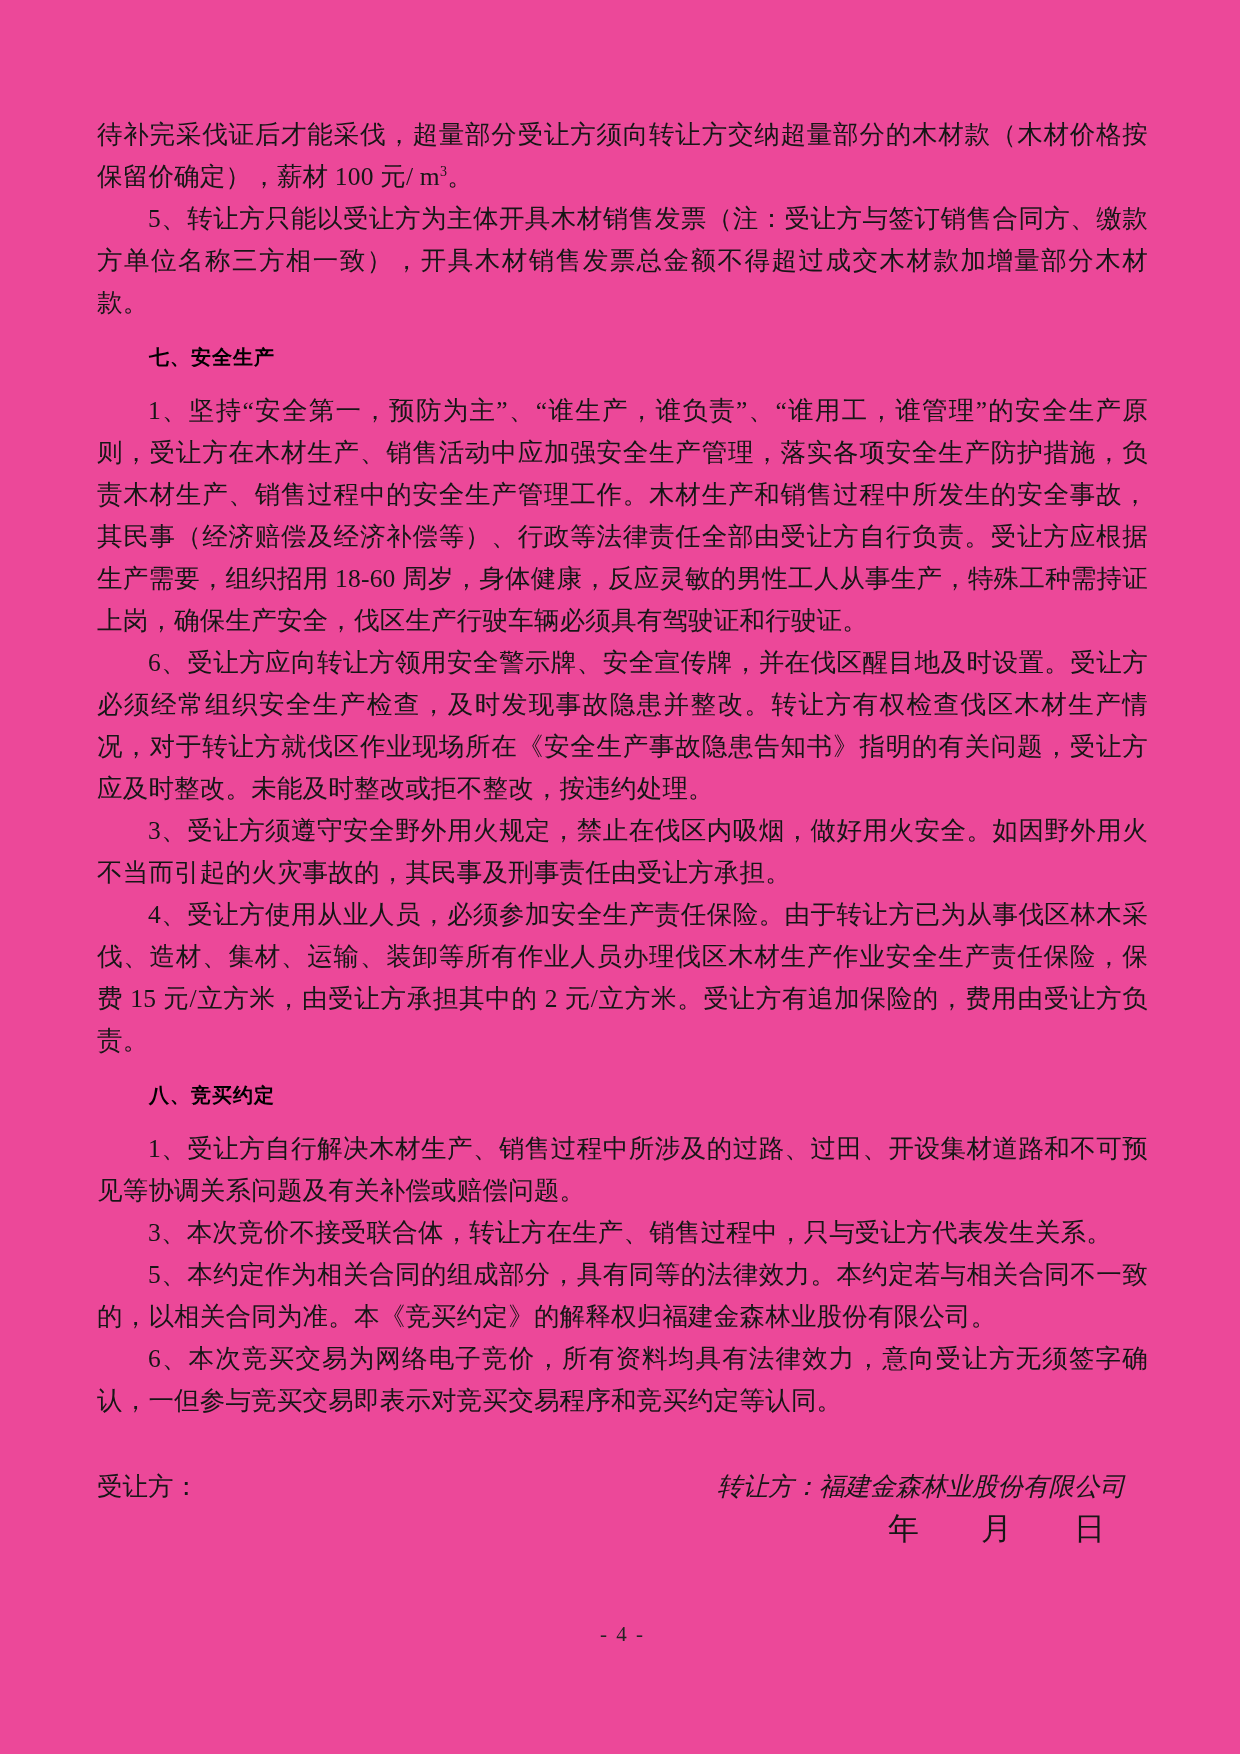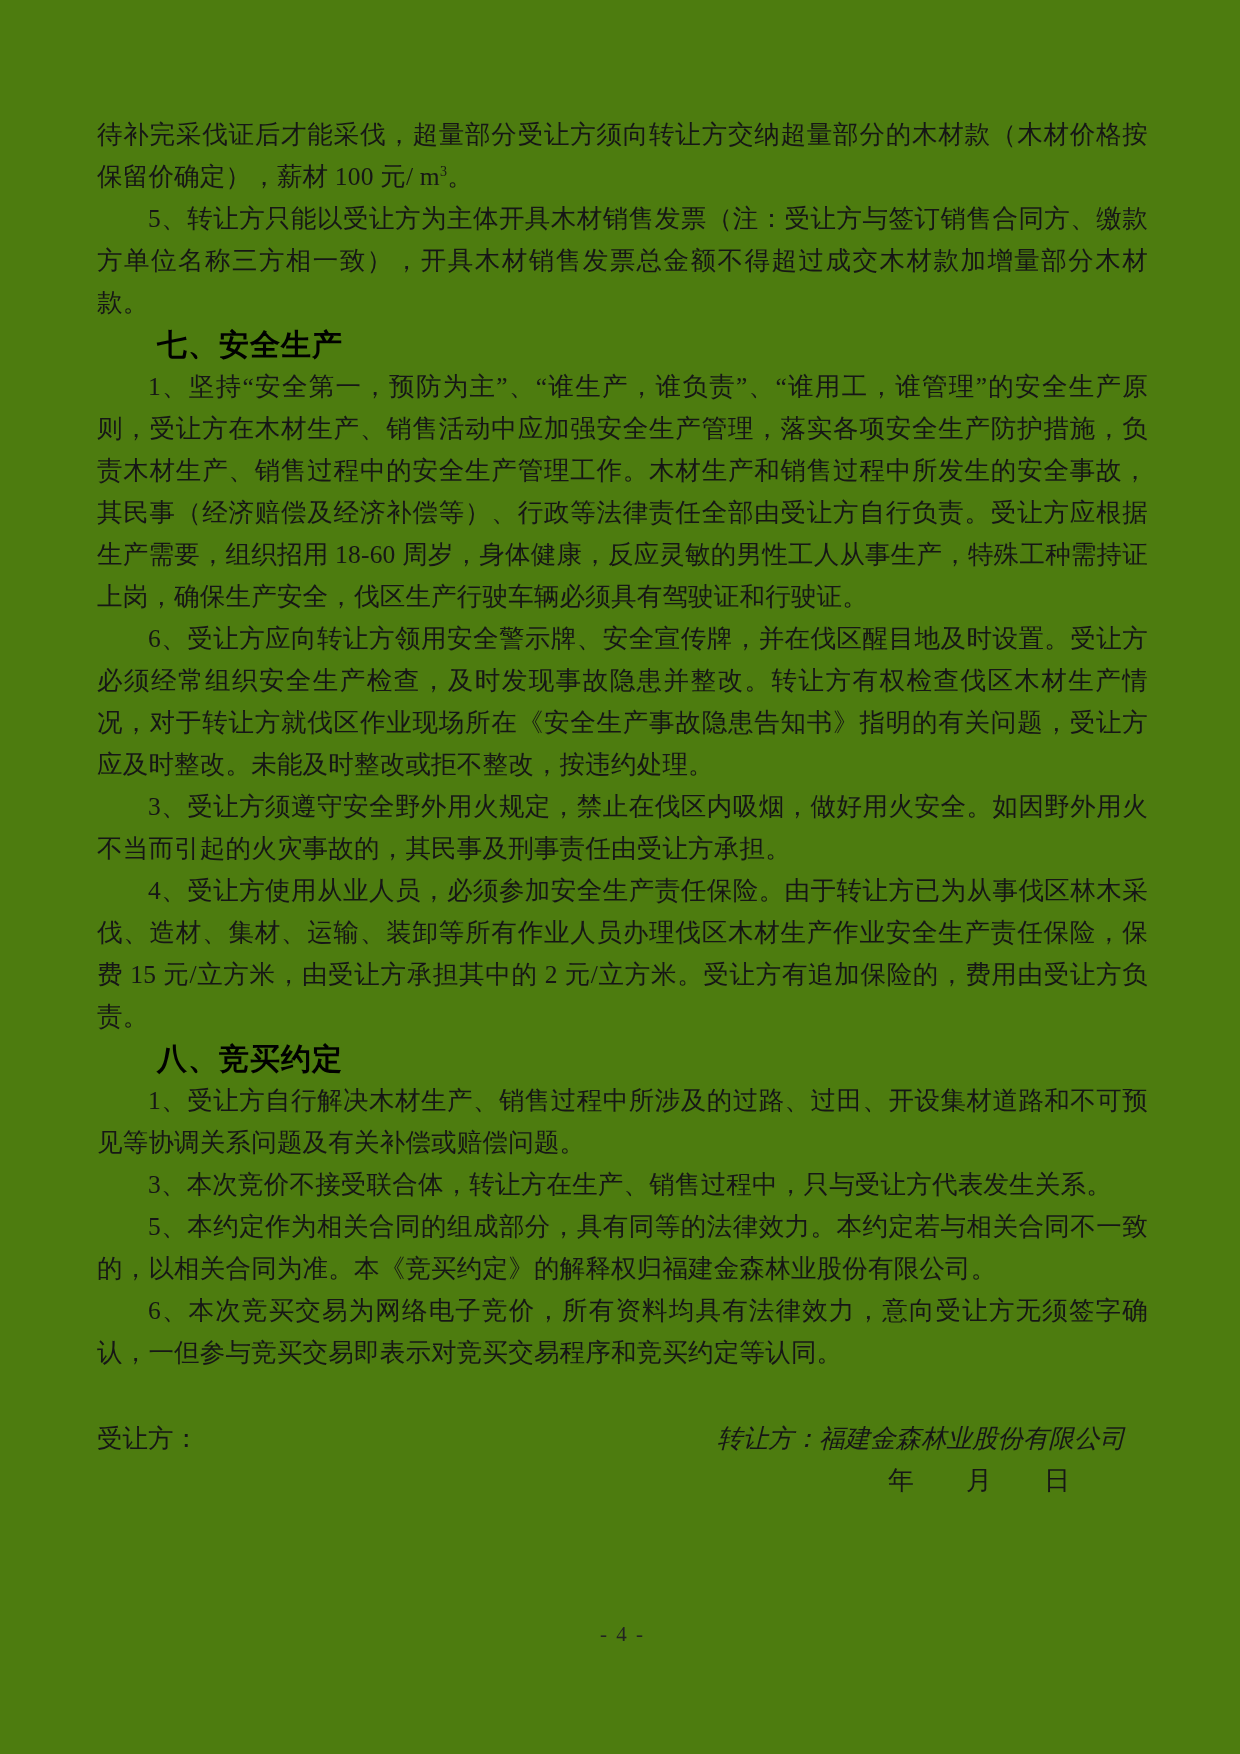--- a/index.html
+++ b/index.html
@@ -4,21 +4,21 @@
 <style>
   html, body {
     margin: 0;
     padding: 0;
     background: #ffffff;
   }
   .page {
     position: relative;
     width: 1240px;
     height: 1754px;
-    background: #4d7c0f;
+    background: #ec4899;
     font-family: "Liberation Serif", "DejaVu Serif", serif;
     color: #161616;
     overflow: hidden;
   }
   .content {
     position: absolute;
     left: 97px;
     top: 114px;
     width: 1051px;
   }
@@ -26,22 +26,22 @@
     margin: 0;
     font-size: 25.5px;
     line-height: 42px;
     text-align: justify;
     letter-spacing: 0.2px;
   }
   .indent {
     text-indent: 2em;
   }
   .heading {
-    margin: 0;
-    font-size: 30px;
+    margin: 12px;
+    font-size: 20px;
     line-height: 42px;
     font-weight: 700;
     font-family: "Liberation Sans", "DejaVu Sans", sans-serif;
     text-indent: 2em;
     text-align: left;
     color: #000000;
     letter-spacing: 1px;
   }
   sup {
     font-size: 0.55em;
@@ -57,21 +57,21 @@
   .signature-right {
     position: absolute;
     left: 620px;
     top: 0;
     white-space: nowrap;
     font-style: italic;
   }
   .date-row {
     position: relative;
     height: 42px;
-    font-size: 26px;
+    font-size: 31px;
     line-height: 42px;
     text-decoration: underline;
   }
   .date-text {
     position: absolute;
     left: 791px;
     top: 0;
     white-space: nowrap;
   }
   .footer {

